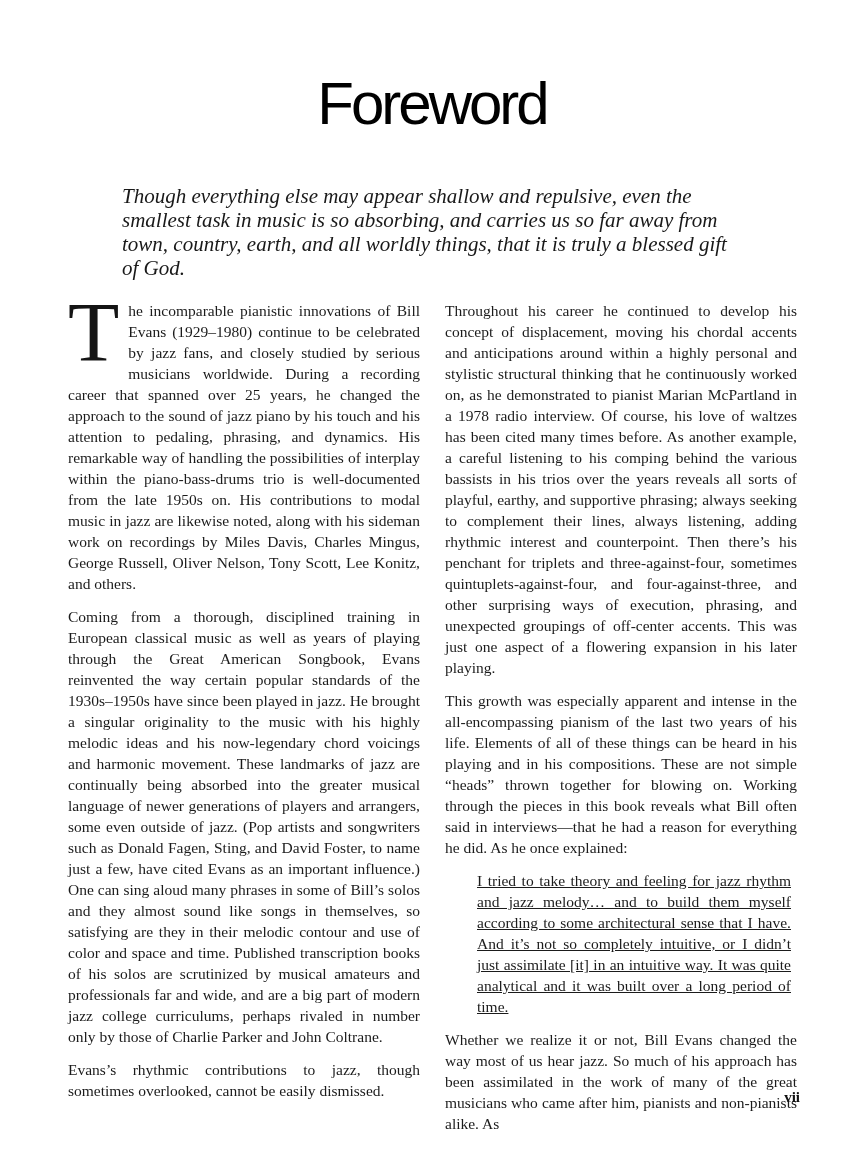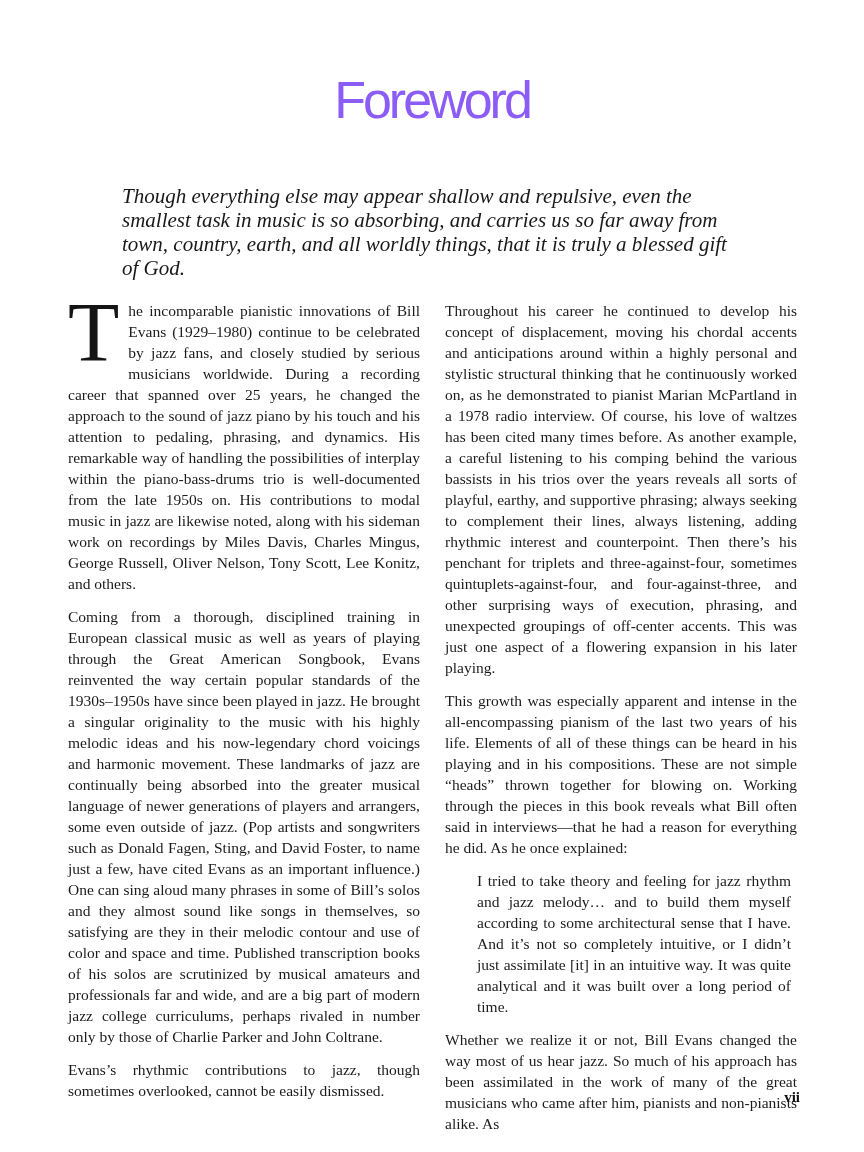--- a/index.html
+++ b/index.html
@@ -18,23 +18,23 @@
     background: #ffffff;
   }
   .title {
     position: absolute;
     top: 74px;
     left: 0;
     width: 100%;
     text-align: center;
     font-family: "Liberation Sans", sans-serif;
     font-weight: 400;
-    font-size: 52px;
+    font-size: 60px;
     letter-spacing: -3px;
-    color: #8b5cf6;
+    color: #000000;
     line-height: 1;
   }
   .epigraph {
     position: absolute;
     top: 184px;
     left: 122px;
     width: 622px;
     font-style: italic;
     font-size: 21px;
     line-height: 24px;
@@ -66,20 +66,21 @@
   .dropcap {
     float: left;
     font-size: 84px;
     line-height: 62px;
     padding: 2px 9px 0 0;
     color: #141414;
     font-family: "Liberation Serif", serif;
   }
   .blockquote {
     margin: 0 6px 12px 32px;
+    text-decoration: underline;
   }
   .page-number {
     position: absolute;
     right: 64px;
     bottom: 46px;
     font-weight: bold;
     font-size: 15px;
     color: #111111;
   }
 </style>

